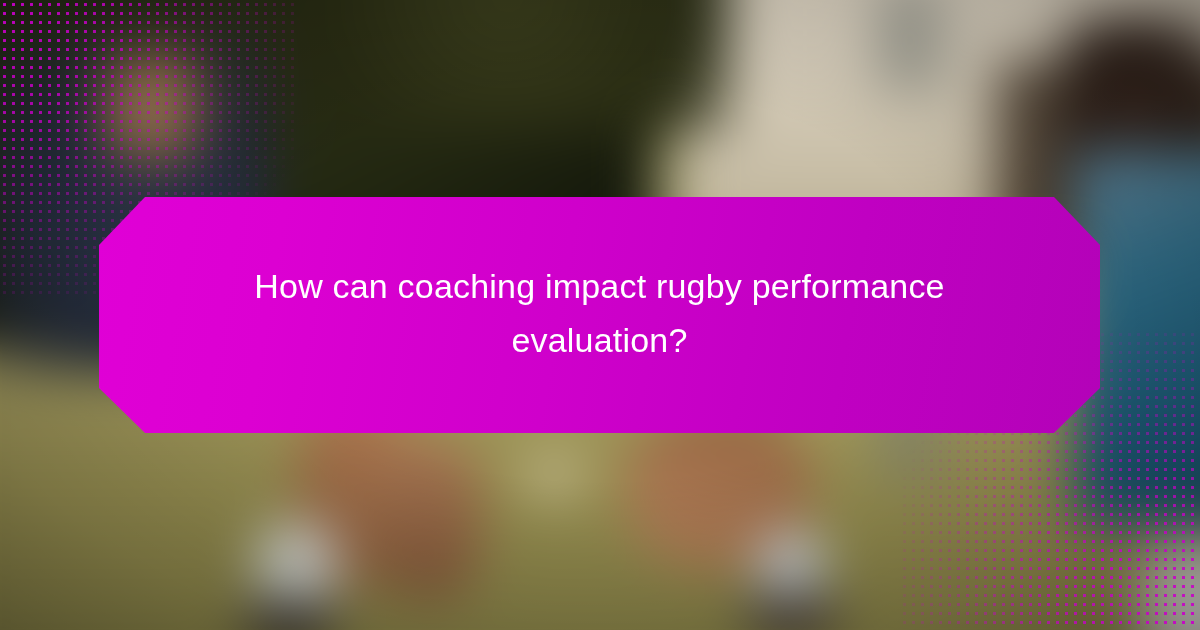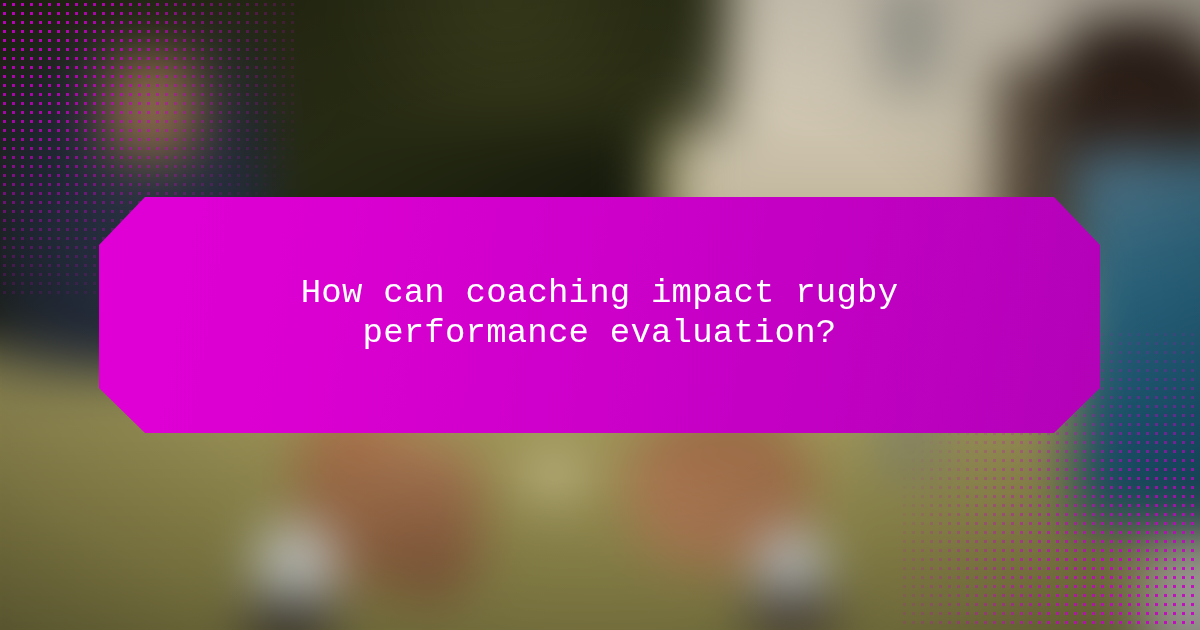--- a/index.html
+++ b/index.html
@@ -205,25 +205,24 @@
         46px 100%, 0 calc(100% - 45px), 0 48px);
     display: flex;
     align-items: center;
     justify-content: center;
   }
   .banner-title {
     width: 800px;
     text-align: center;
     color: #ffffff;
     font-size: 34px;
-    line-height: 40px;
+    line-height: 54px;
     font-weight: 400;
     letter-spacing: .2px;
     padding-bottom: 4px;
-    font-family: Liberation Mono, monospace;
   }
 </style>
 </head>
 <body>
 
 <div id="card">
 
   <div class="bg">
     <div class="bg-layer">
       <div class="bg-grass"></div>

